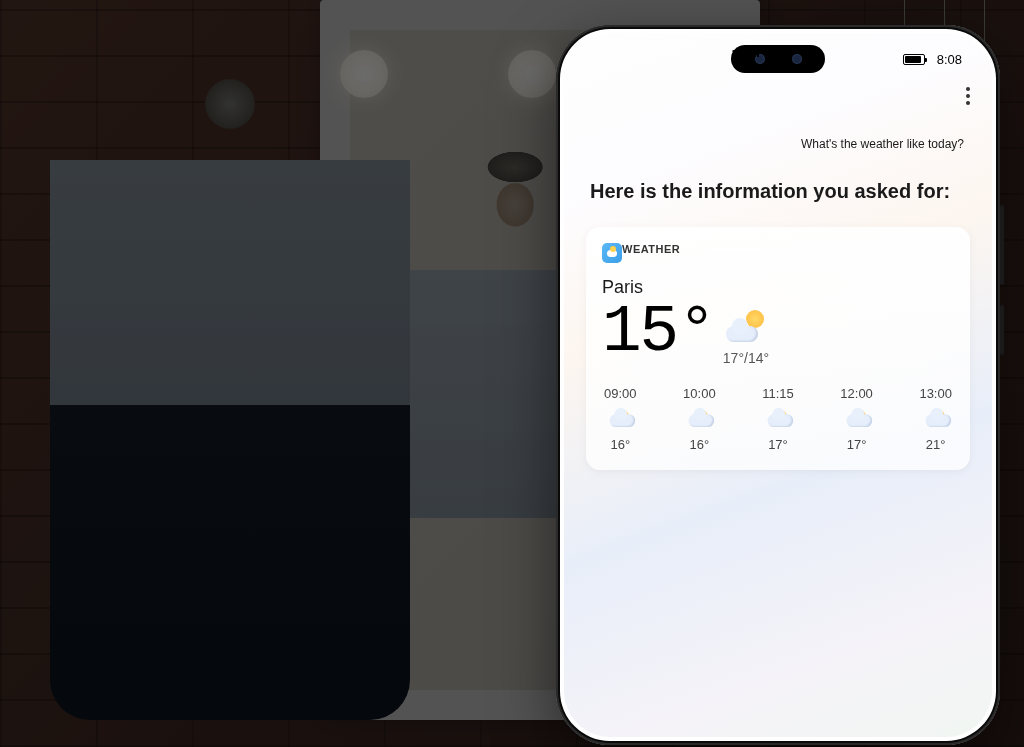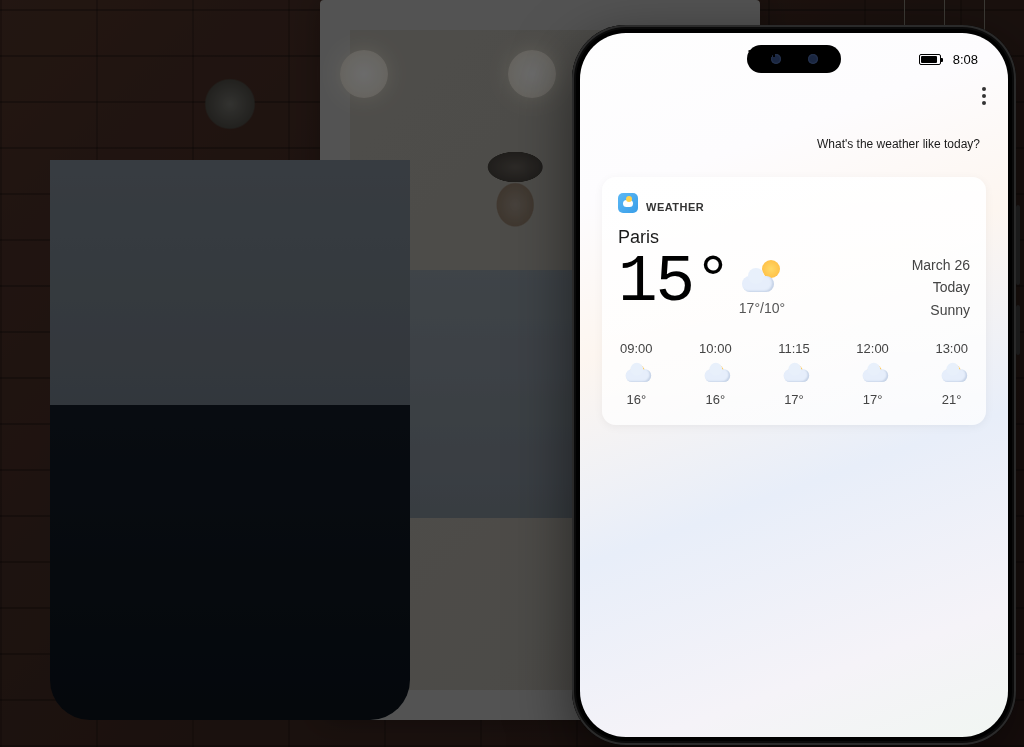--- a/index.html
+++ b/index.html
@@ -112,25 +112,25 @@
     .hstar {
       position: absolute;
       font-size: 30px;
       color: #e0d4c0;
       filter: brightness(0.5);
     }
 
     
     .phone {
       position: absolute;
-      left: 572px;
+      left: 556px;
       top: 25px;
       width: 444px;
       height: 720px;
-      background: #000000;
+      background: #ffffff;
       border-radius: 54px;
       box-shadow: 0 20px 60px rgba(0,0,0,0.5), inset 0 0 0 2px #2a2a2a, inset 0 0 0 4px #0a0a0a;
     }
     .phone-btn-vol {
       position: absolute;
       right: -4px;
       top: 180px;
       width: 4px;
       height: 80px;
       background: #1a1a1a;
@@ -255,22 +255,22 @@
     }
 
     .weather-card {
       background: linear-gradient(180deg, rgba(255,255,255,0.95) 0%, rgba(255,255,255,0.75) 100%);
       border-radius: 14px;
       padding: 16px 16px 18px;
       box-shadow: 0 2px 10px rgba(0,0,0,0.05);
     }
     .card-header {
       display: flex;
-      align-items: flex-end;
-      gap: 8px;
+      align-items: flex-start;
+      gap: 0;
       margin-bottom: 14px;
     }
     .weather-app-icon {
       width: 20px;
       height: 20px;
       background: linear-gradient(135deg, #5bb8f5 0%, #3a9ee8 100%);
       border-radius: 5px;
       position: relative;
     }
     .weather-app-icon::before {
@@ -446,42 +446,38 @@
     <div class="topbar">
       <div class="dot"></div>
         <div class="dot"></div>
         <div class="dot"></div>
     </div>
 
     <div class="content">
 
       <div class="user-query">What's the weather like today?</div>
 
+      <div class="assistant-reply">Here is the information you asked for:</div>
 
       <div class="weather-card">
         <div class="card-header">
           <div class="weather-app-icon"></div>
           <div class="card-header-label">WEATHER</div>
         </div>
 
         <div class="location">Paris</div>
 
         <div class="current">
           <div class="temp-big">15°</div>
           <div class="current-mid">
             <div class="cond-icon">
               <div class="sun"></div>
                 <div class="cloud"></div>
             </div>
-            <div class="hilo">17°/10°</div>
-          </div>
-          <div class="current-right">
-            <div>March 26</div>
-            <div>Today</div>
-            <div>Sunny</div>
+            <div class="hilo">17°/14°</div>
           </div>
         </div>
 
         <div class="hourly">
           <div class="hour">
             <div>09:00</div>
             <div class="cond-icon small">
                 <div class="sun"></div>
                 <div class="cloud"></div>
               </div>

